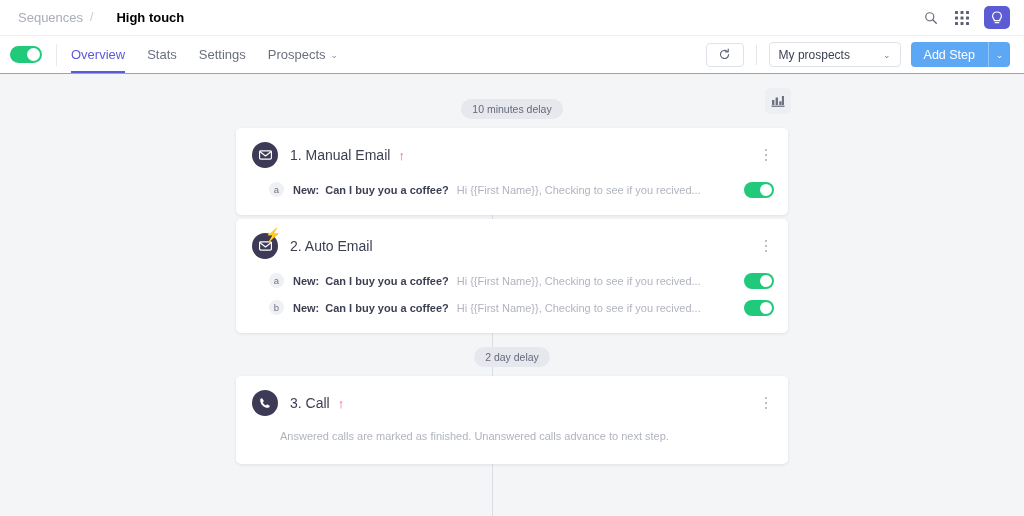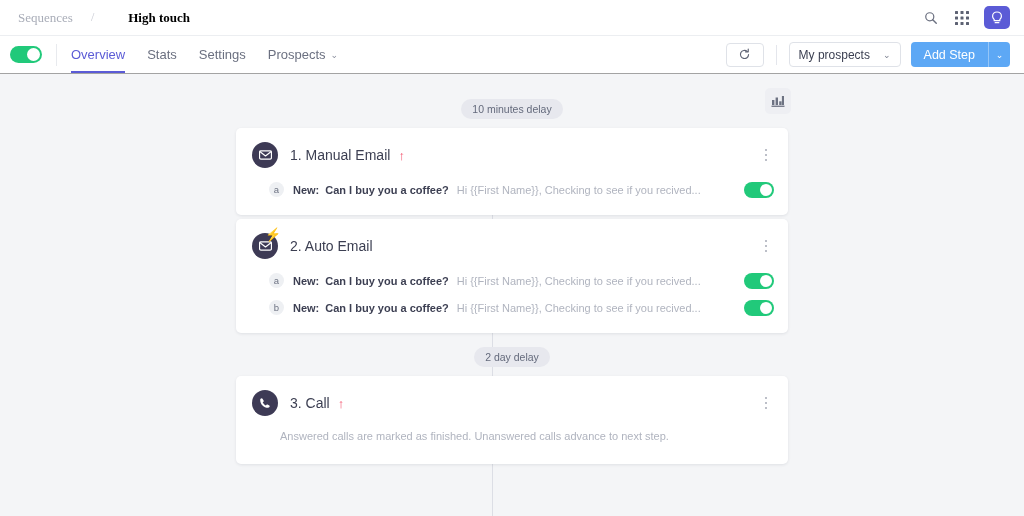--- a/index.html
+++ b/index.html
@@ -13,21 +13,21 @@
 
   
   .topbar {
     height: 36px;
     background: #ffffff;
     border-bottom: 1px solid #eceef1;
     display: flex; align-items: center;
     padding: 0 14px 0 18px;
     position: relative;
   }
-  .breadcrumb { display: flex; align-items: flex-start; gap: 18px; font-size: 13px; font-family: Liberation Serif, serif; }
+  .breadcrumb { display: flex; align-items: flex-start; gap: 7px; font-size: 13px; }
   .bc-root { color: #a9adb8; }
   .bc-sep { color: #c6c9d2; font-size: 12px; }
   .bc-current { color: #000000; font-weight: bold; margin-left: 16px; }
   .topbar-right { margin-left: auto; display: flex; align-items: center; gap: 13px; }
   .ico-btn { width: 18px; height: 18px; display: flex; align-items: center; justify-content: center; cursor: pointer; }
   .ico-btn svg { display: block; }
   .bulb-btn {
     width: 26px; height: 23px; border-radius: 5px;
     background: #5b5bd6;
     display: flex; align-items: center; justify-content: center;
@@ -63,21 +63,21 @@
   }
   .tab .caret { margin-left: 5px; font-size: 9px; color: #8a8f9e; }
   .subheader-right { margin-left: auto; display: flex; align-items: center; gap: 0; }
   .refresh-btn {
     width: 38px; height: 24px; border: 1px solid #dfe2e8; border-radius: 4px;
     background: #fff; display: flex; align-items: center; justify-content: center;
     cursor: pointer;
   }
   .sep2 { width: 1px; height: 20px; background: #e4e6ec; margin: 0 12px; }
   .select {
-    width: 112px; height: 25px; border: 1px solid #dfe2e8; border-radius: 4px;
+    width: 132px; height: 25px; border: 1px solid #dfe2e8; border-radius: 4px;
     background: #fff; font-size: 12px; color: #3c4052;
     display: flex; align-items: center; padding: 0 9px; cursor: pointer;
   }
   .select .sc { margin-left: auto; font-size: 9px; color: #7a7f8e; }
   .addstep {
     margin-left: 10px; height: 25px; border-radius: 4px; background: #5da8f5;
     display: flex; align-items: stretch; cursor: pointer; overflow: hidden;
   }
   .addstep .lbl {
     color: #fff; font-size: 12.5px; display: flex; align-items: center;

